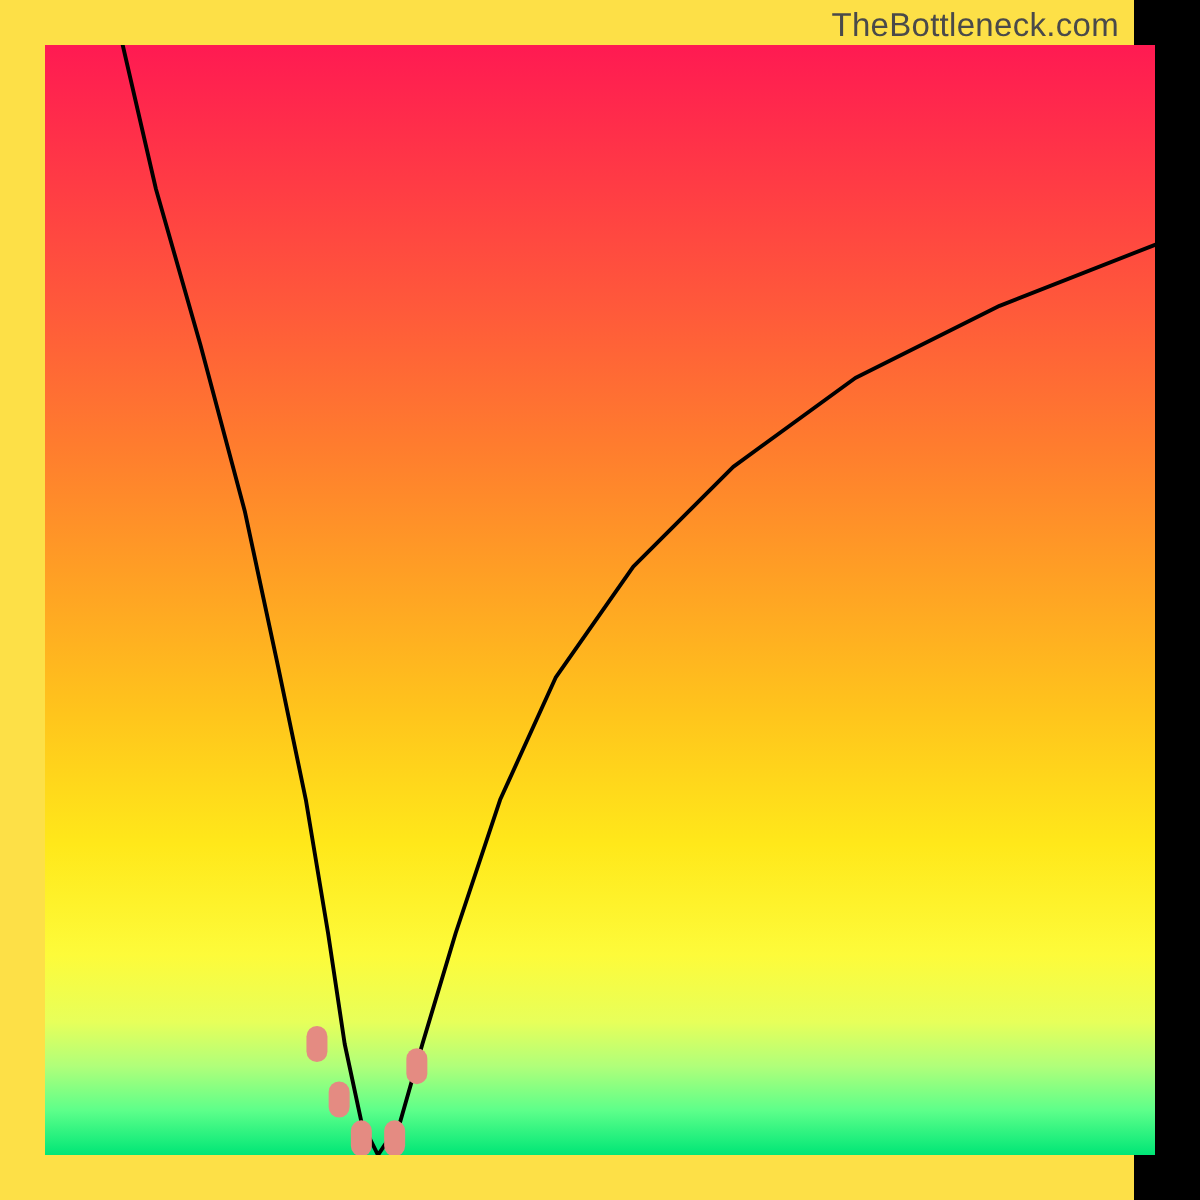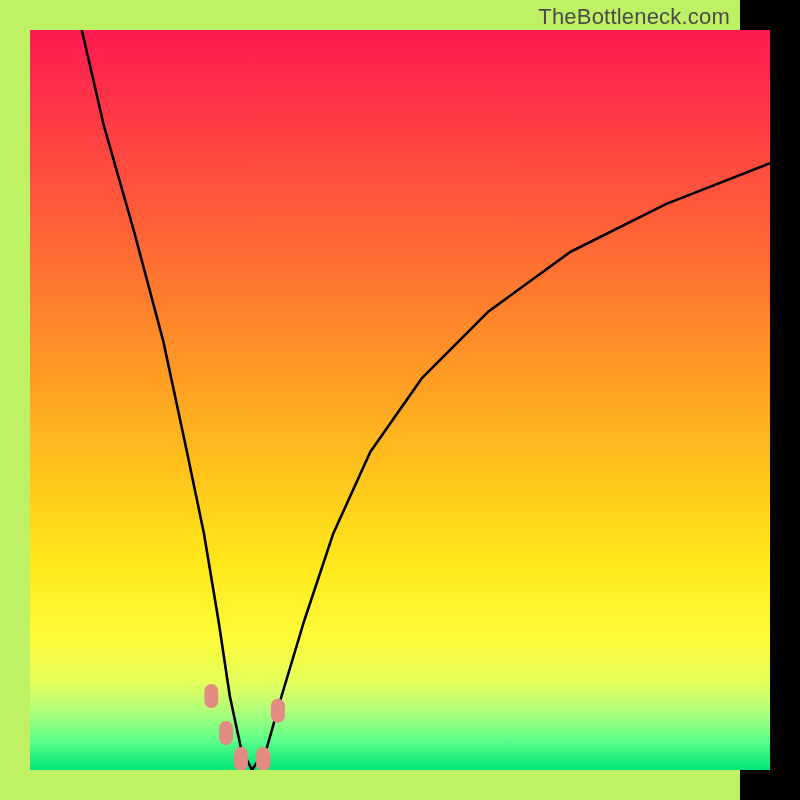--- a/index.html
+++ b/index.html
@@ -10,21 +10,22 @@
     overflow: hidden;
     background: #000;
     font-family: Arial, Helvetica, sans-serif;
   }
   .frame {
     position: absolute;
     top: 0;
     left: 0;
     width: 740px;
     height: 800px;
-    background: #bef264;
+    background: #fde047;
+    padding-left: 16px;
   }
   .plot {
     position: absolute;
     top: 30px;
     left: 30px;
     width: 740px;
     height: 740px;
     background: linear-gradient(
       to bottom,
       #ff1a52 0%,

